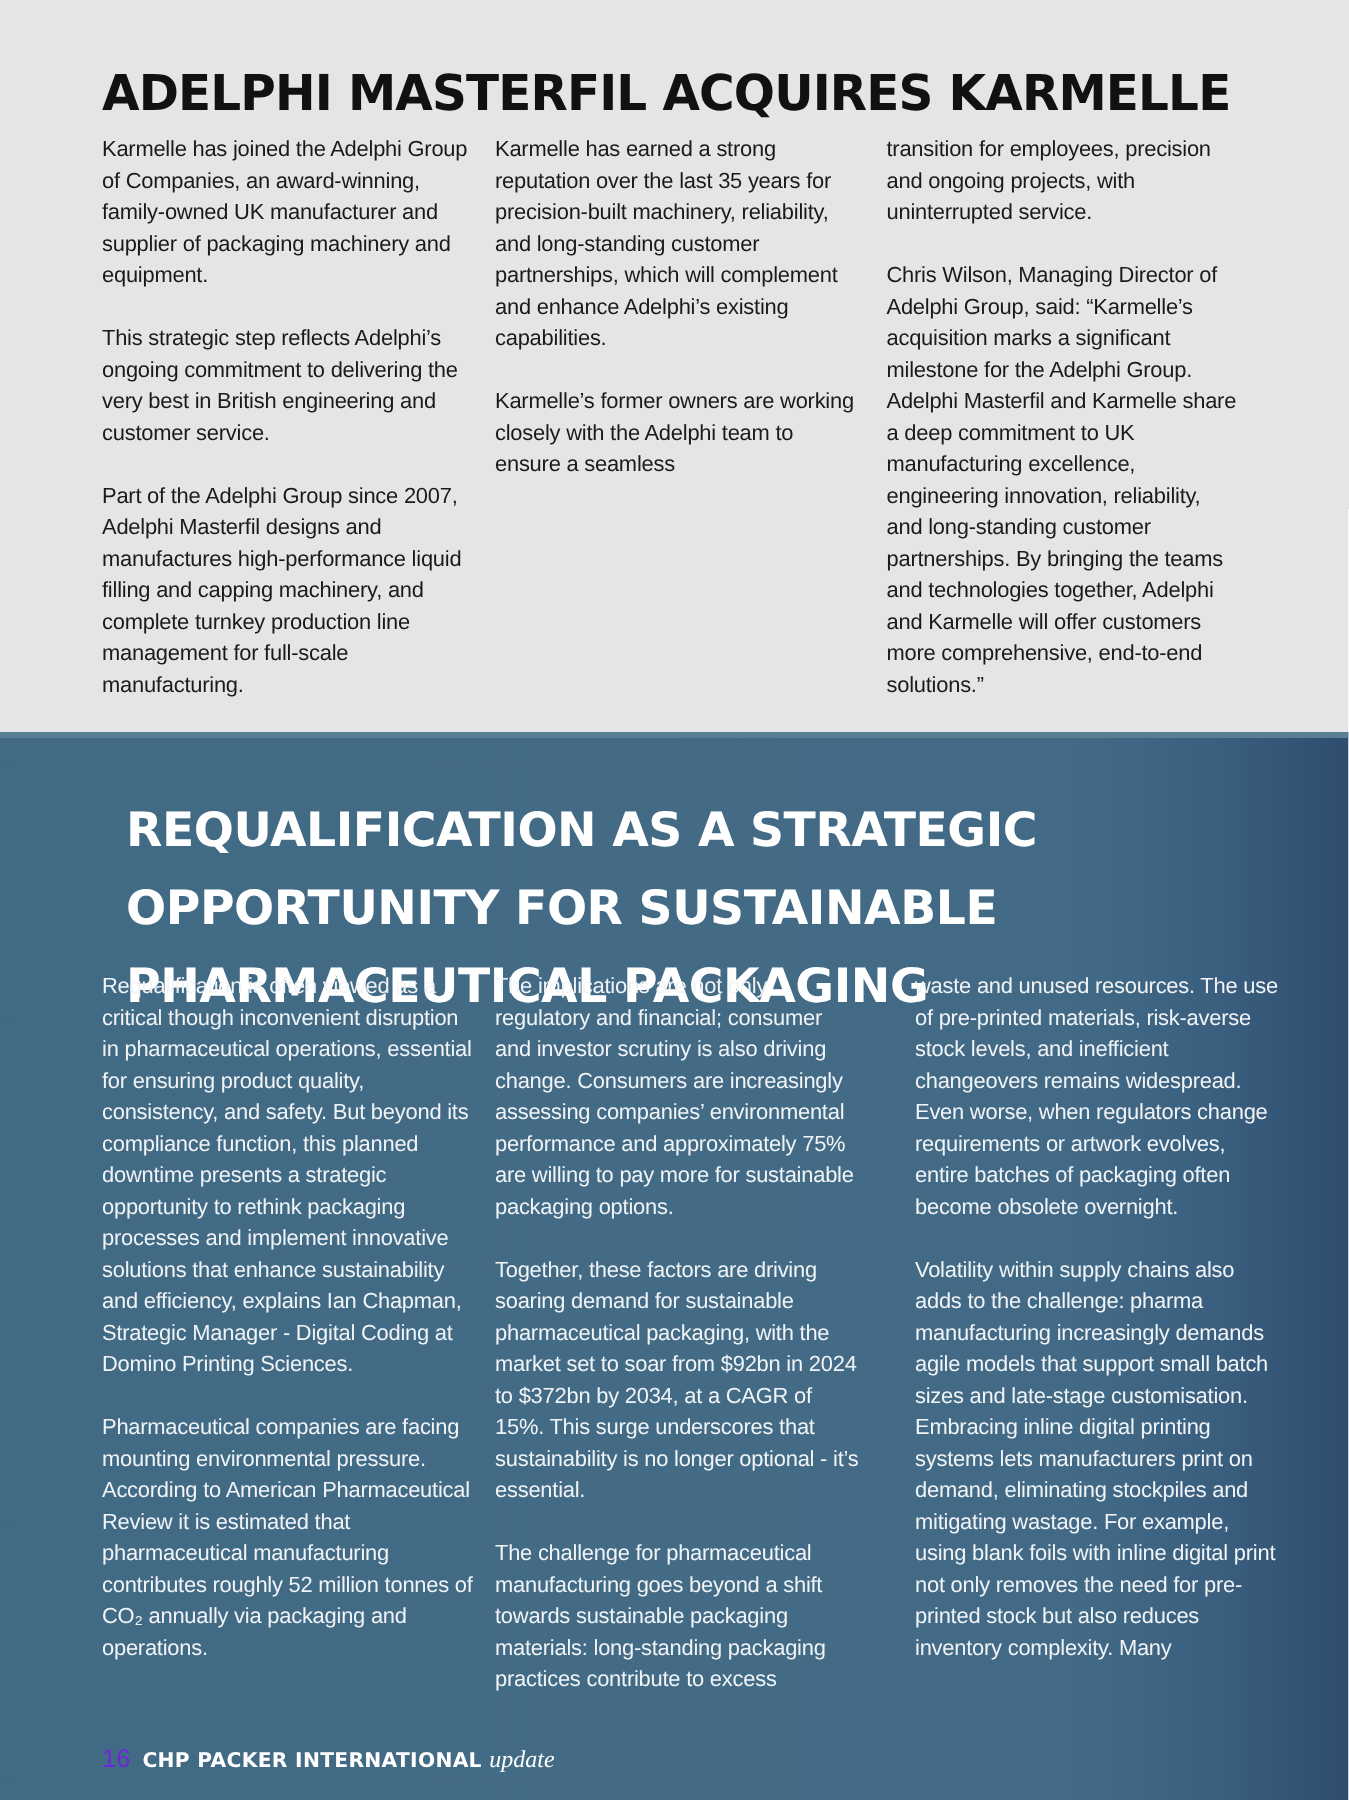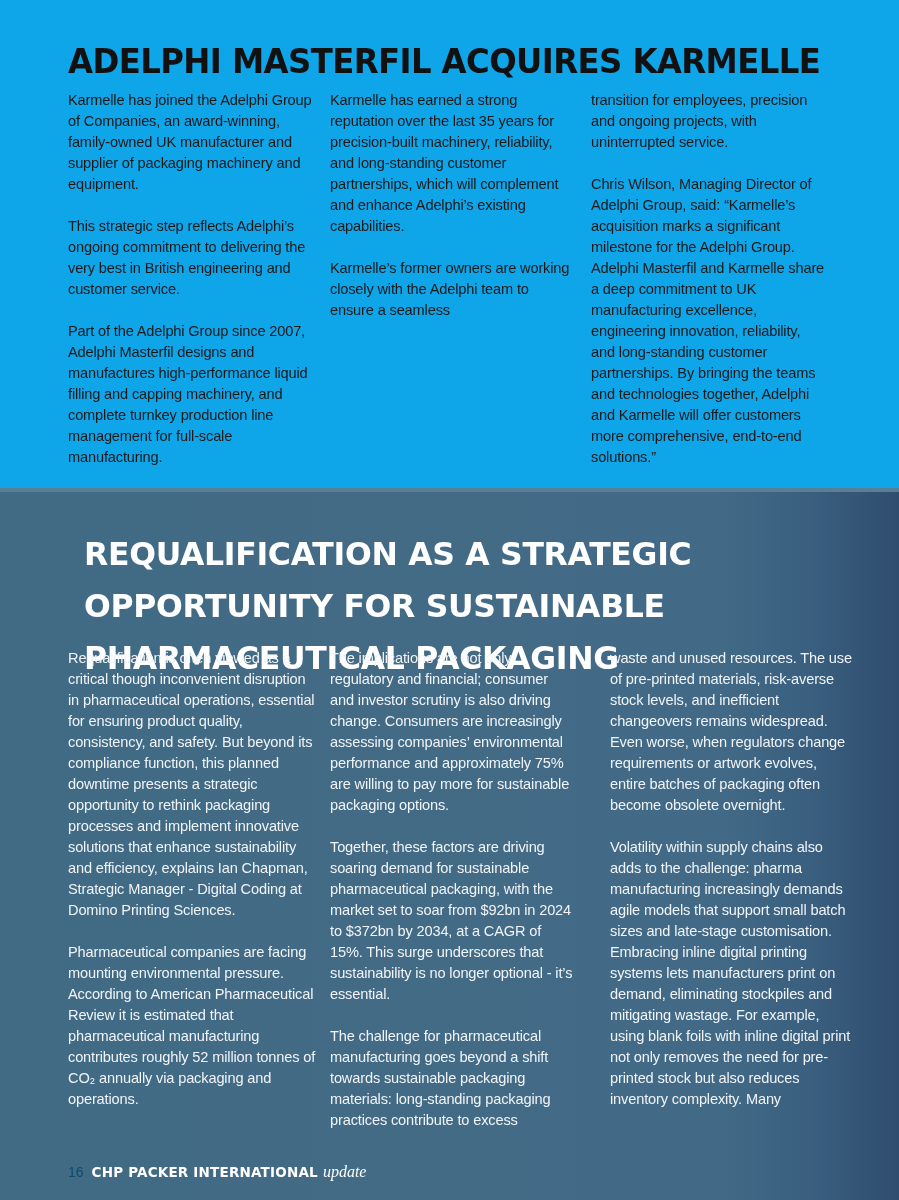--- a/index.html
+++ b/index.html
@@ -3,21 +3,21 @@
   <meta charset="utf-8">
   <style>
     html, body { margin: 0; padding: 0; }
     body {
       width: 899px; height: 1200px; overflow: hidden;
       background: #ffffff;
       font-family: "Liberation Sans", sans-serif;
     }
     .page { position: relative; width: 899px; height: 1200px; }
 
-    .top { position: absolute; left: 0; top: 0; width: 899px; height: 488px; background: #0ea5e9; }
+    .top { position: absolute; left: 0; top: 0; width: 899px; height: 488px; background: #e5e5e5; }
     .headline-1 {
       position: absolute; left: 68px; top: 42px; margin: 0;
       font-family: "DejaVu Sans", sans-serif; font-weight: 900;
       font-size: 33px; letter-spacing: -0.6px; line-height: 40px;
       color: #111111; white-space: nowrap;
       transform: scaleX(0.98); transform-origin: left center;
     }
     .col { position: absolute; width: 250px; }
     .col p {
       margin: 0 0 21px 0;
@@ -39,21 +39,21 @@
       font-family: "DejaVu Sans", sans-serif; font-weight: 900;
       font-size: 31.5px; line-height: 52px; letter-spacing: -0.3px;
       color: #ffffff;
     }
     .bottom .col p { color: #f1f4f6; }
 
     .footer {
       position: absolute; left: 68px; top: 1163px; height: 22px;
       display: flex; align-items: baseline; gap: 8px; color: #ffffff;
     }
-    .page-num { font-family: "Liberation Sans", sans-serif; font-size: 14px; color: #0c4a6e; }
+    .page-num { font-family: "Liberation Sans", sans-serif; font-size: 17px; color: #6d28d9; }
     .mag-name { font-family: "DejaVu Sans", sans-serif; font-weight: 700; font-size: 13.5px; letter-spacing: 0.2px; }
     .mag-sub { font-family: "Liberation Serif", serif; font-style: italic; font-size: 16px; margin-left: -3px; }
   </style>
 </head>
 <body>
 
 <div class="page">
 
   <section class="top">
     <h1 class="headline-1">ADELPHI MASTERFIL ACQUIRES KARMELLE</h1>

